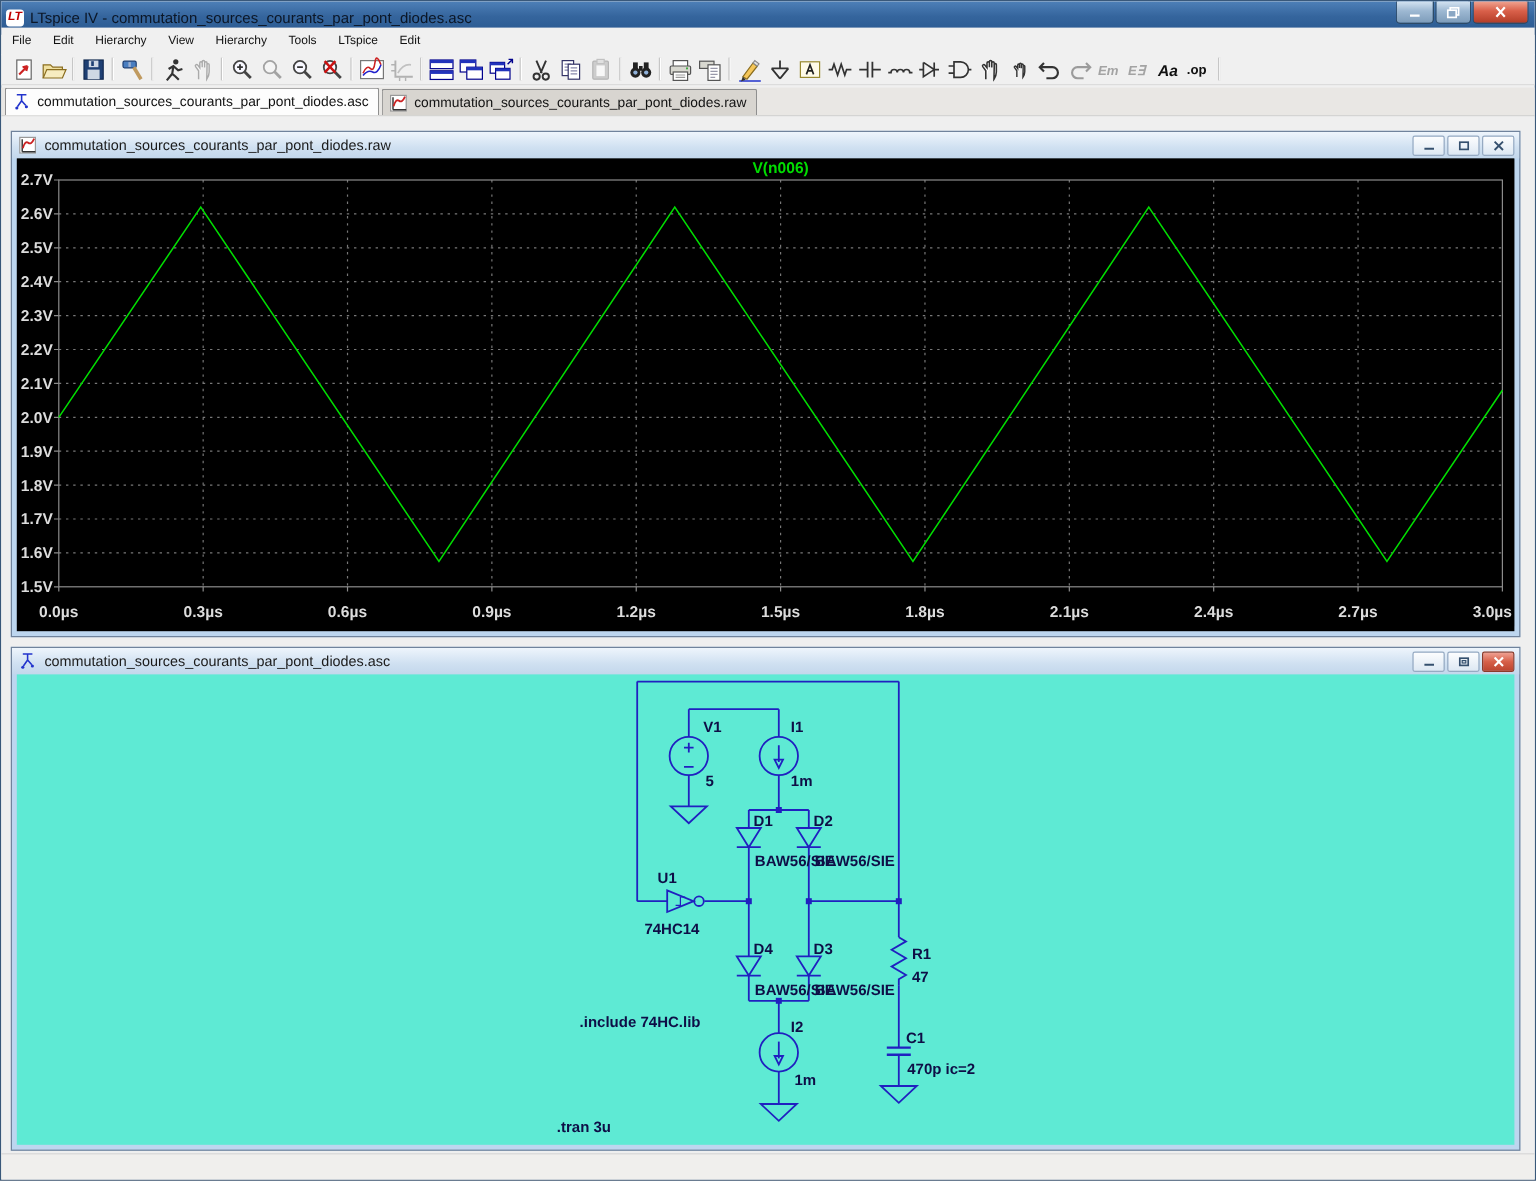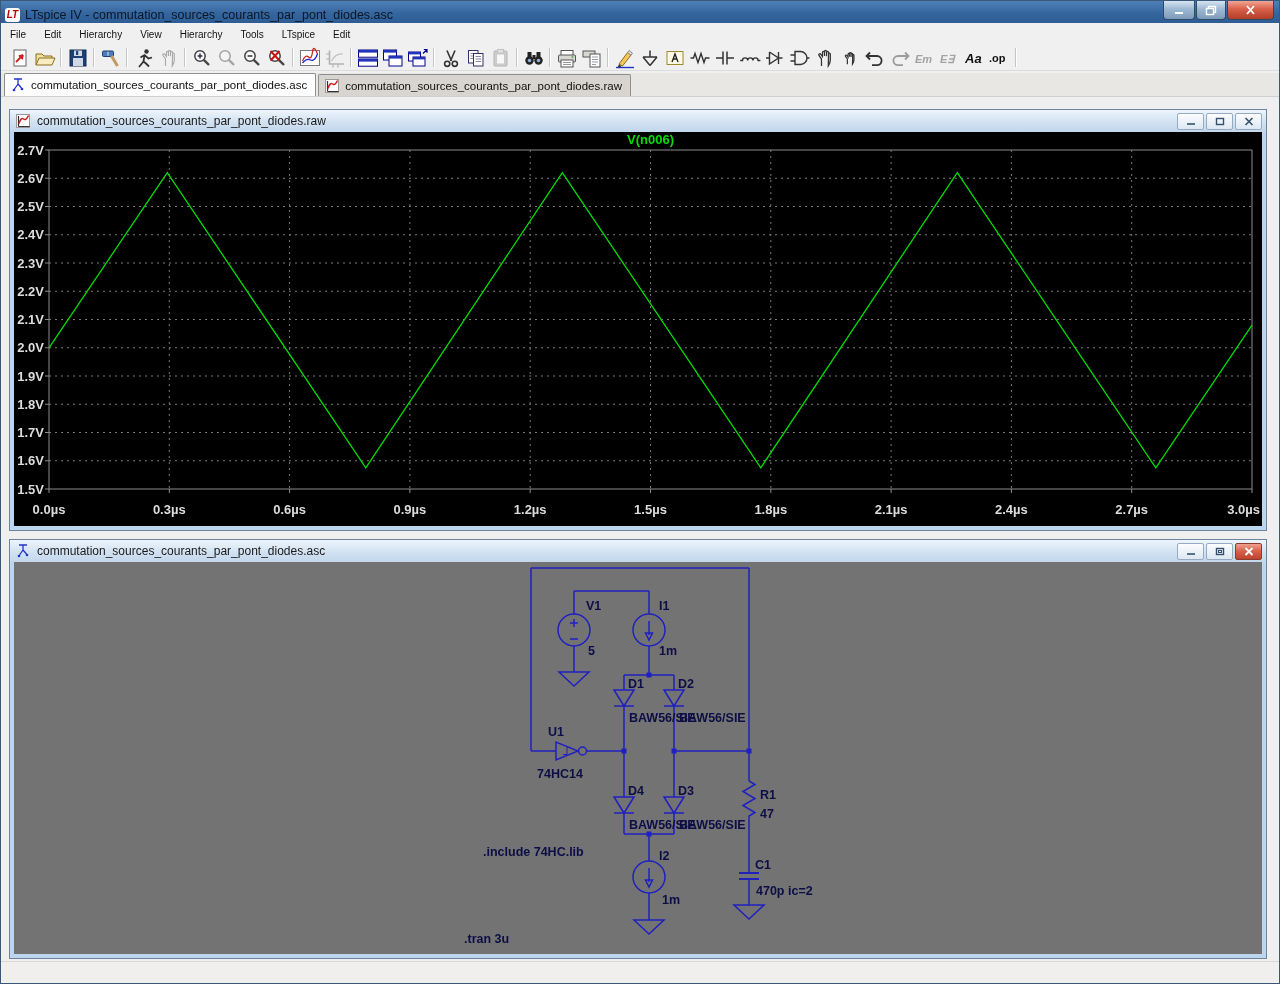--- a/index.html
+++ b/index.html
@@ -41,21 +41,21 @@
   #schwin{top:442px;height:420px;}
   .ctitle{height:22px;display:flex;align-items:center;font-size:12px;color:#1a1a1a;
     background:linear-gradient(#eef5fc,#cfe0f1 60%,#c3d7ec);padding-left:4px;}
   .cicon{width:18px;height:16px;margin-right:5px;display:inline-flex;align-items:center;justify-content:center;}
   .cbtns{position:absolute;right:4px;top:3px;display:flex;}
   .cbtn{width:25px;height:15px;margin-left:2px;border:1px solid #96aac2;border-radius:2px;
     background:linear-gradient(#fcfdfe,#dde8f3);display:flex;align-items:center;justify-content:center;}
   .cbtn.close-red{background:linear-gradient(#efa092,#d65f48 50%,#bc4530);border-color:#8c3a2a;}
   .ccontent{position:absolute;left:4px;right:4px;top:22px;bottom:4px;overflow:hidden;}
   #wavewin .ccontent{background:#000;}
-  #schwin  .ccontent{background:#737373;}
+  #schwin  .ccontent{background:#5eead4;}
   
   .statusbar{position:absolute;left:0;top:960px;width:100%;height:24px;background:#f0efed;border-top:1px solid #d8d8d8;}
   svg text{font-family:"Liberation Sans",sans-serif;}
 </style>
 </head>
 <body>
 
 <div id="app">
   <div class="titlebar">
     <span class="logo">LT</span>

